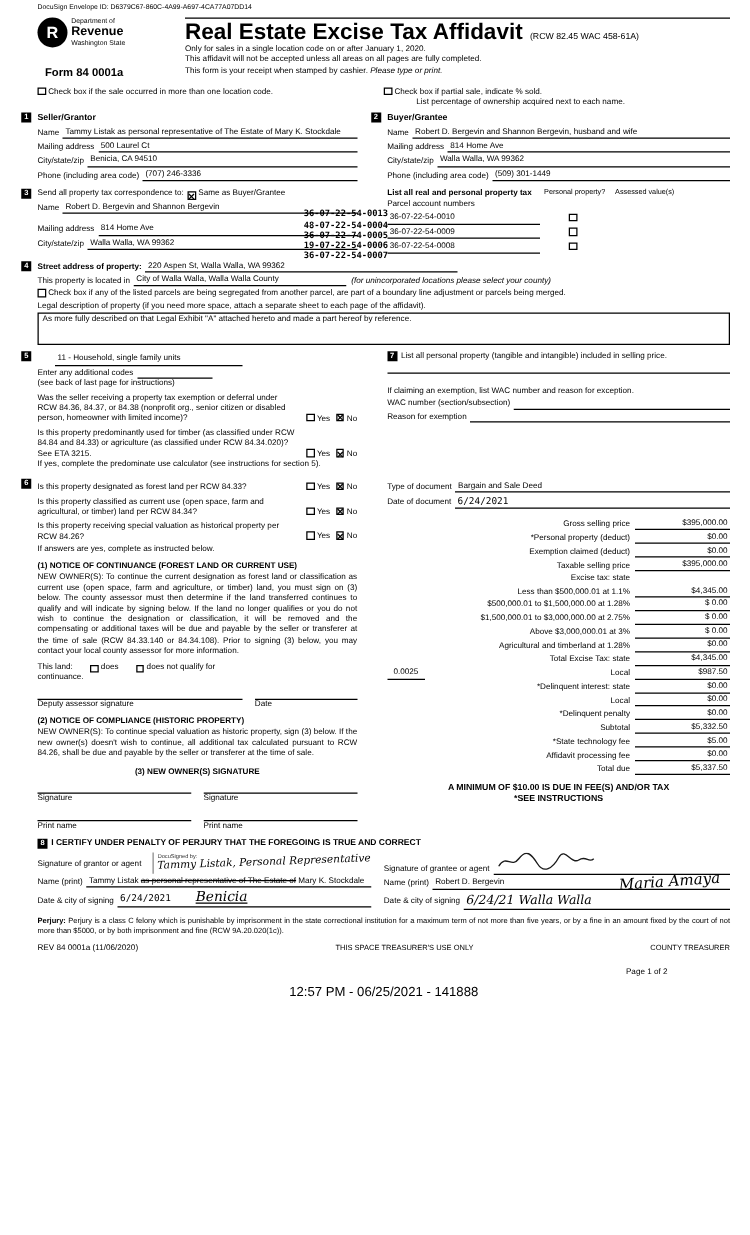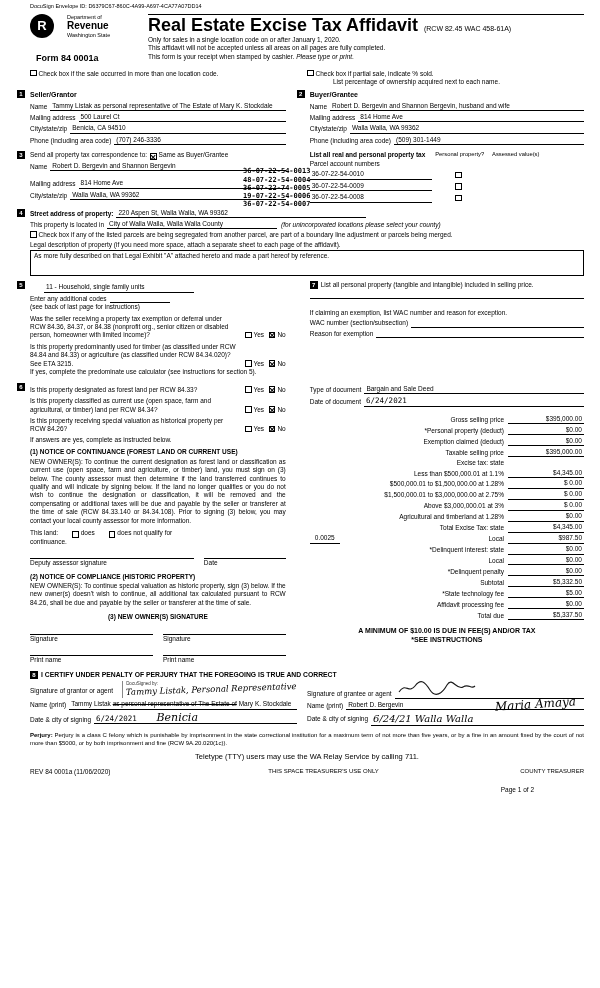--- a/index.html
+++ b/index.html
@@ -33,21 +33,21 @@
   .field { display:flex; margin-top:2px; align-items:flex-end; }
   .flabel { flex:none; padding-right:3px; }
   .fval { flex:1; border-bottom:1px solid #000; min-height:8px; padding:0 2px; }
   .fval.fixed { flex:none; }
 
   
   .hdr { display:flex; margin-top:4px; }
   .hdr-left { width:118px; flex:none; }
   .logo { width:24px; height:24px; border-radius:50%; background:#000; color:#fff;
         font-weight:bold; font-size:13px; text-align:center; line-height:24px; flex:none; }
-  .dept { margin-left:13px; }
+  .dept { margin-left:3px; }
   .dept-rev { font-size:10px; line-height:1.05; }
   .formno { font-size:9px; margin-top:14px; margin-left:6px; }
   .hdr-right { flex:1; border-top:1.5px solid #000; padding-top:1px; }
   .title { font-size:18px; line-height:1.1; }
   .title-ref { font-size:7px; margin-left:4px; }
 
   .topchecks { margin-top:5px; }
   .tc-left { width:50%; }
   .tc-right { width:50%; }
   .tc-sub { margin-left:26px; }
@@ -88,21 +88,21 @@
 
   .certline { margin-top:6px; font-weight:bold; font-size:6.8px; display:flex; align-items:center; }
   .sigarea { display:flex; margin-top:2px; }
   .sig-l { width:50%; padding-right:10px; }
   .sig-r { width:50%; position:relative; }
   .ds-sig { border-left:1px solid #888; padding-left:3px; margin-left:6px; }
   .ds-by { font-size:4.5px; color:#333; }
   .script { font-family:"DejaVu Serif", serif; font-style:italic; font-size:8.5px;
         transform:rotate(-2deg); transform-origin:left; }
   .strike { text-decoration:line-through; }
-  .hand-big { font-family:"DejaVu Serif", serif; font-style:italic; font-size:11px; line-height:1; }
+  .hand-big { font-family:"DejaVu Serif", serif; font-style:italic; font-size:11px; line-height:1;text-decoration:underline; }
   .maria { position:absolute; right:8px; top:16px; font-size:12px; transform:rotate(-4deg); }
 
   .perjury { margin-top:6px; font-size:6px; text-align:justify; }
   .altformat { margin-top:4px; font-size:7.5px; }
   .footline { display:flex; margin-top:6px; align-items:flex-end; }
   .footline .rev { width:32%; }
   .footline .mid { width:42%; text-align:center; font-size:6px; }
   .footline .right { width:26%; text-align:right; font-size:6px; }
   .pagelabel { text-align:right; margin-top:10px; padding-right:50px; }
   .stamp { text-align:center; margin-top:6px; font-size:10.5px; }
@@ -537,25 +537,25 @@
         <span class="fval hand" style="font-size:10px;">6/24/21  Walla Walla</span>
       </div>
     </div>
   </div>
 
   <div class="perjury">
     <span class="b">Perjury:</span>
     <span>Perjury is a class C felony which is punishable by imprisonment in the state correctional institution for a maximum term of not more than five years, or by a fine in an amount fixed by the court of not more than $5000, or by both imprisonment and fine (RCW 9A.20.020(1c)).</span>
   </div>
   <div class="altformat">
-    <div class="center">Teletype (TTY) users may use the WA Relay Service by calling 711.</div>
   </div>
 
   <div class="footline">
     <div class="rev">REV 84 0001a (11/06/2020)</div>
     <div class="mid">THIS SPACE TREASURER'S USE ONLY</div>
     <div class="right">COUNTY TREASURER</div>
   </div>
 
   <div class="pagelabel">Page 1 of 2</div>
 
+  <div class="stamp">12:57 PM - 06/25/2021 - 141888</div>
 
 </div>
 
 </body></html>

